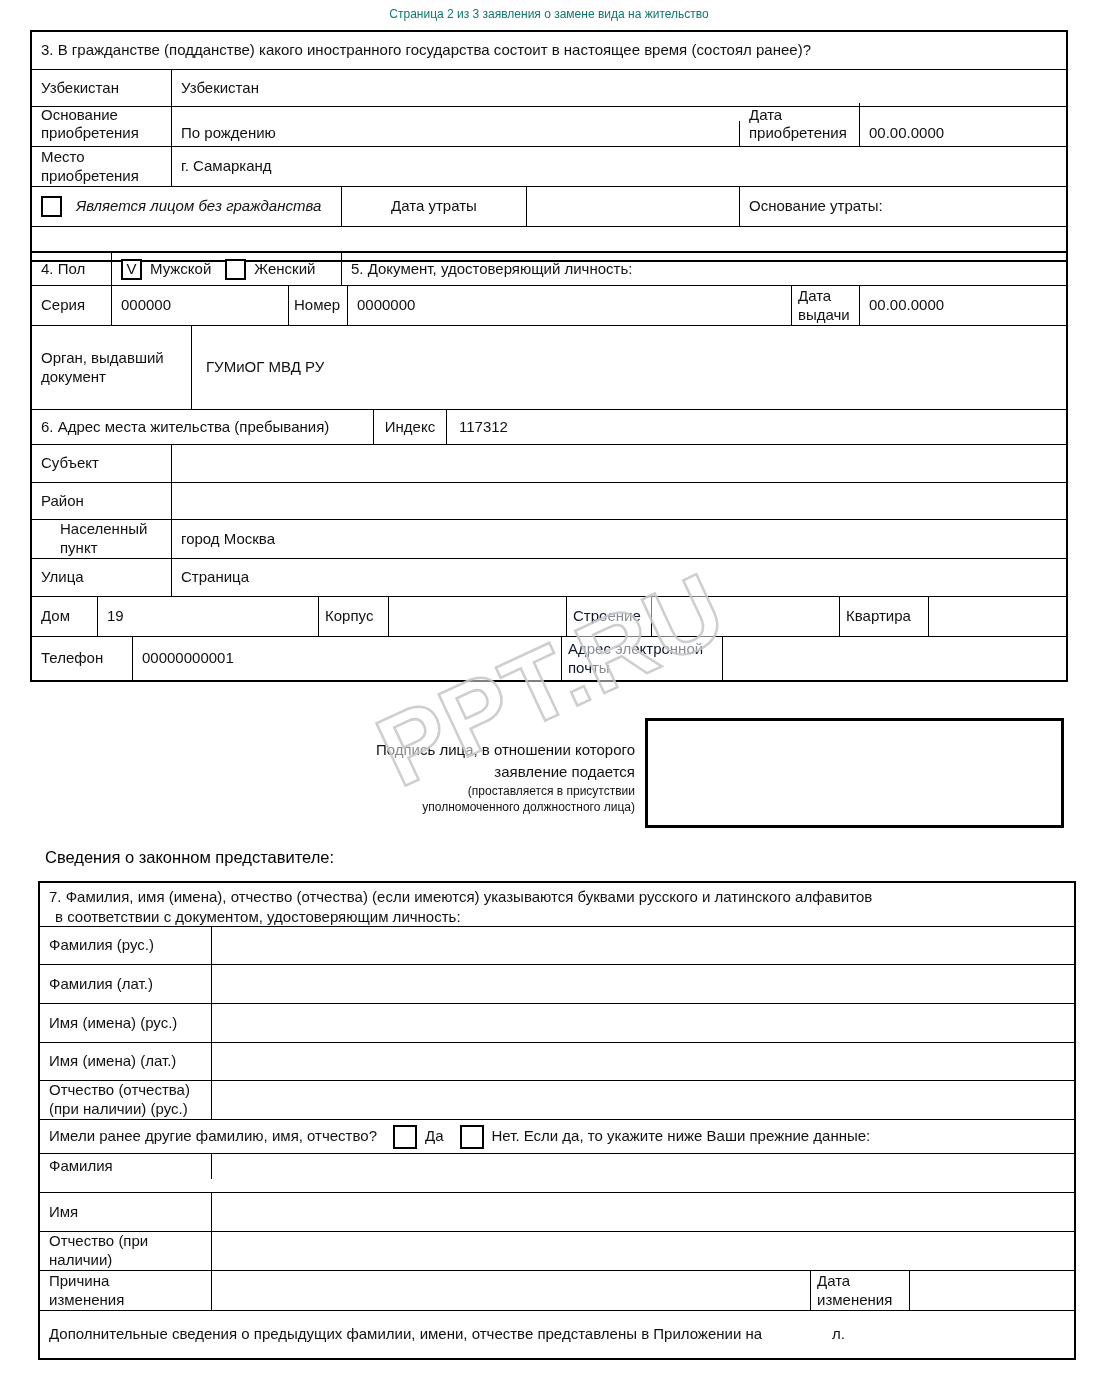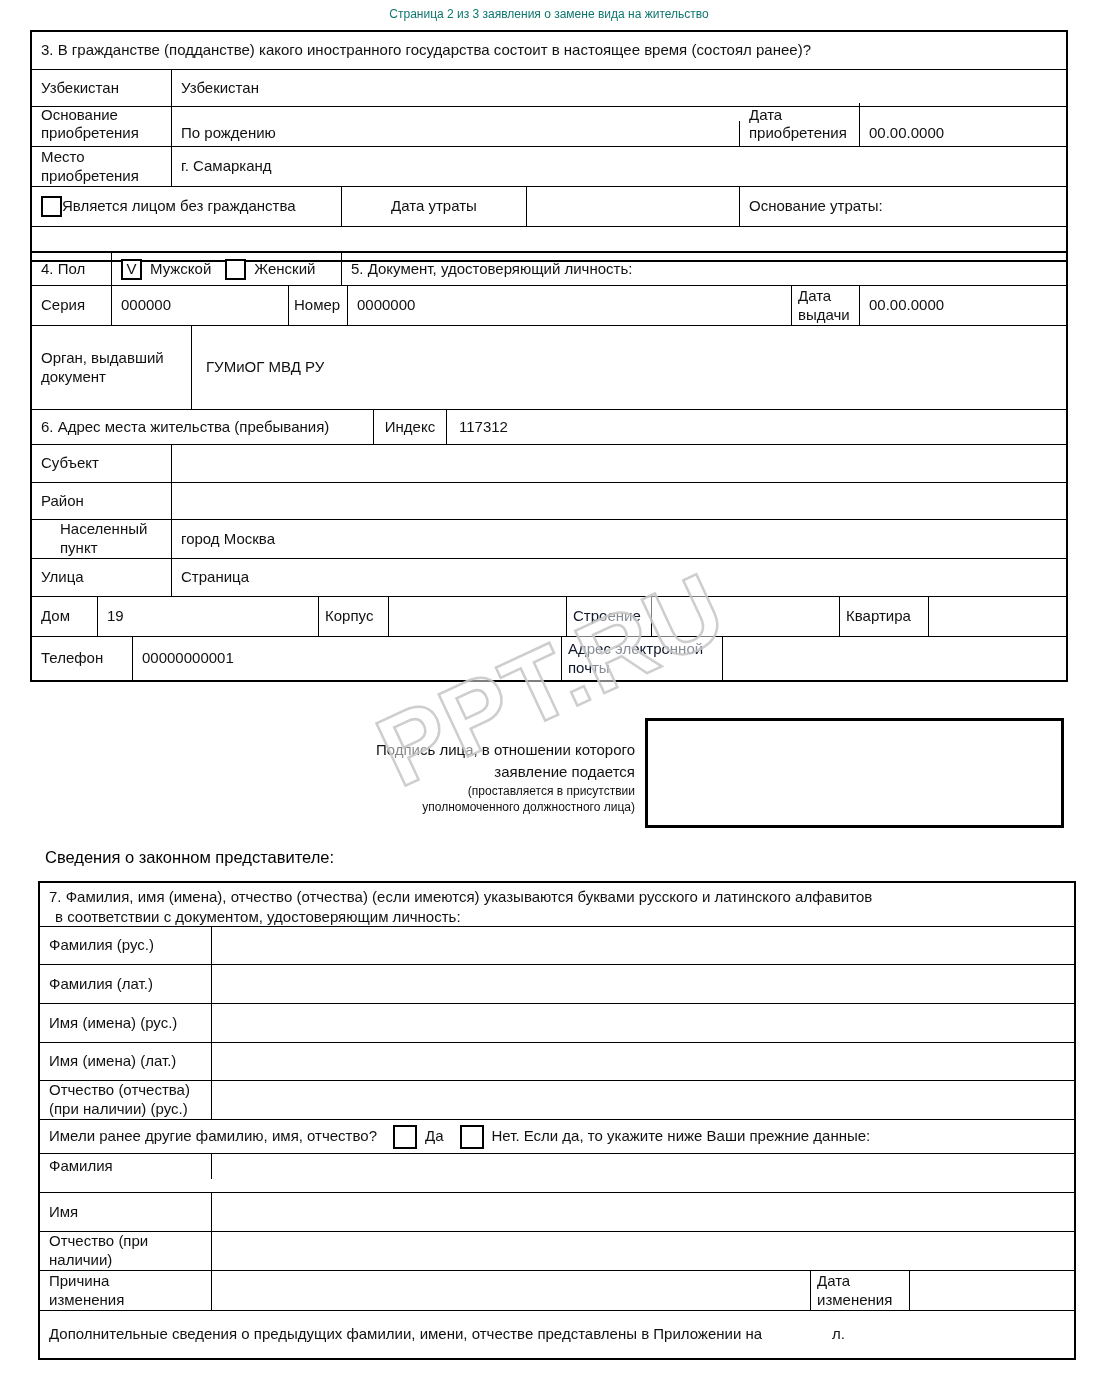--- a/index.html
+++ b/index.html
@@ -26,21 +26,21 @@
   .headcell{padding-left:9px;}
   .muted{color:#0f172a;}
   .narrow80{max-width:92px; display:inline-block;}
   
   .cb{
     width:21px; height:21px; border:2px solid #000; box-sizing:border-box;
     display:inline-flex; align-items:center; justify-content:center;
     font-size:15px; flex-shrink:0; background:#fff;
   }
   .cb-lg{width:24px;height:24px;}
-  .gap8{margin-left:8px;} .gap10{margin-left:0;} .gap14{margin-left:14px;} .gap16{margin-left:16px;}
+  .gap8{margin-left:8px;} .gap10{margin-left:14px;font-style:italic;} .gap14{margin-left:14px;} .gap16{margin-left:16px;}
   
   .sig-caption{
     position:absolute; top:739px; left:230px; width:405px; text-align:right;
   }
   .sig-caption .l{font-size:15px; line-height:22px; display:block;}
   .sig-caption .n{font-size:12px; line-height:16px; display:block;}
   .sig-box{
     position:absolute; top:718px; left:645px; width:419px; height:110px;
     border:3px solid #000; box-sizing:border-box; background:transparent;
   }

